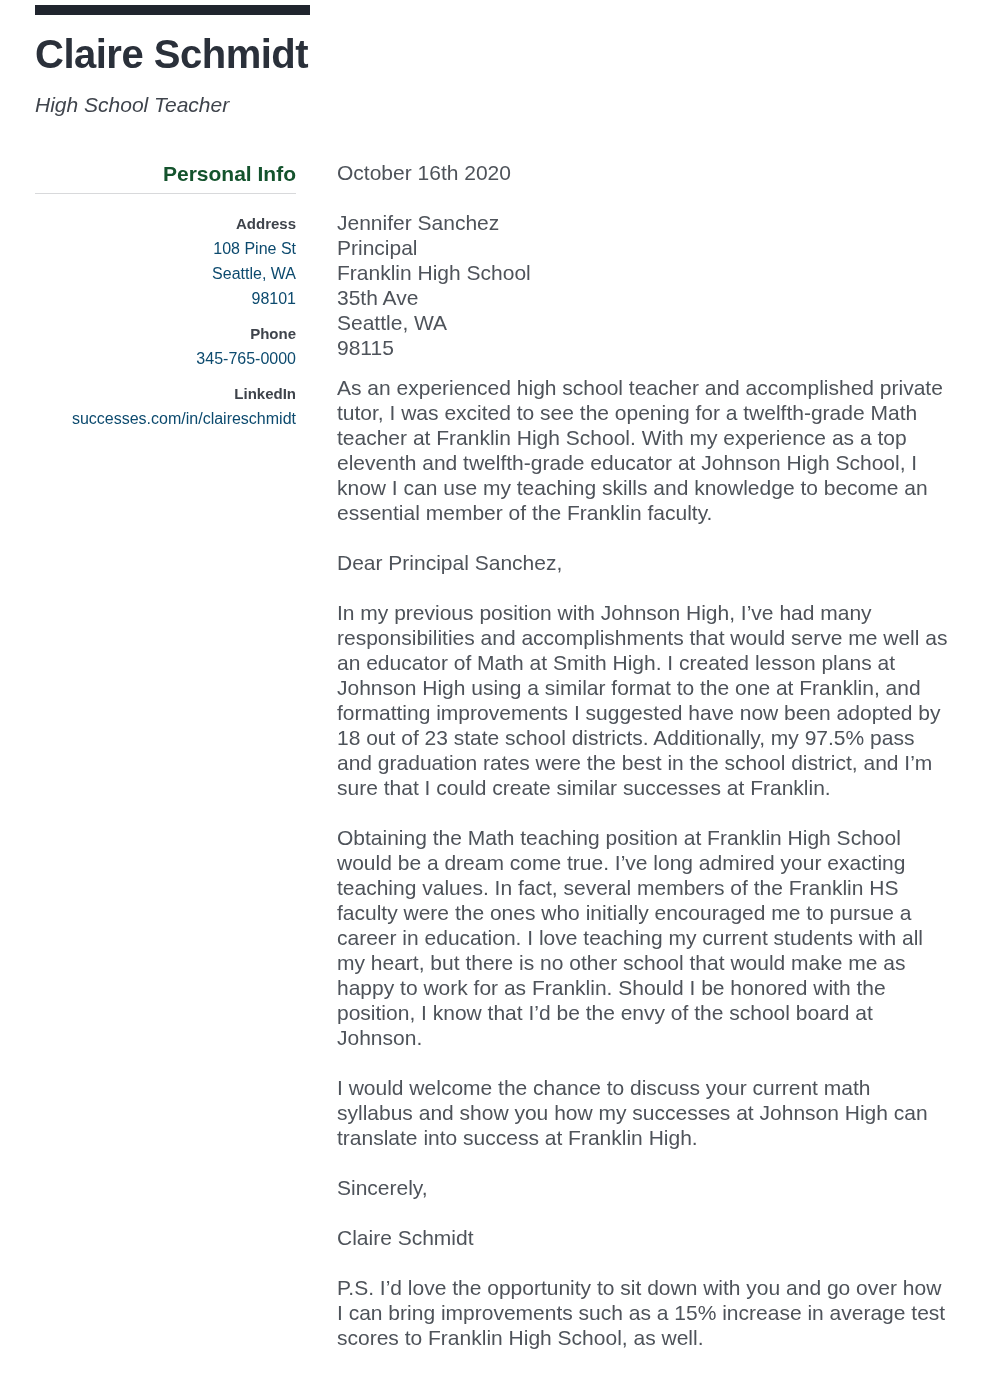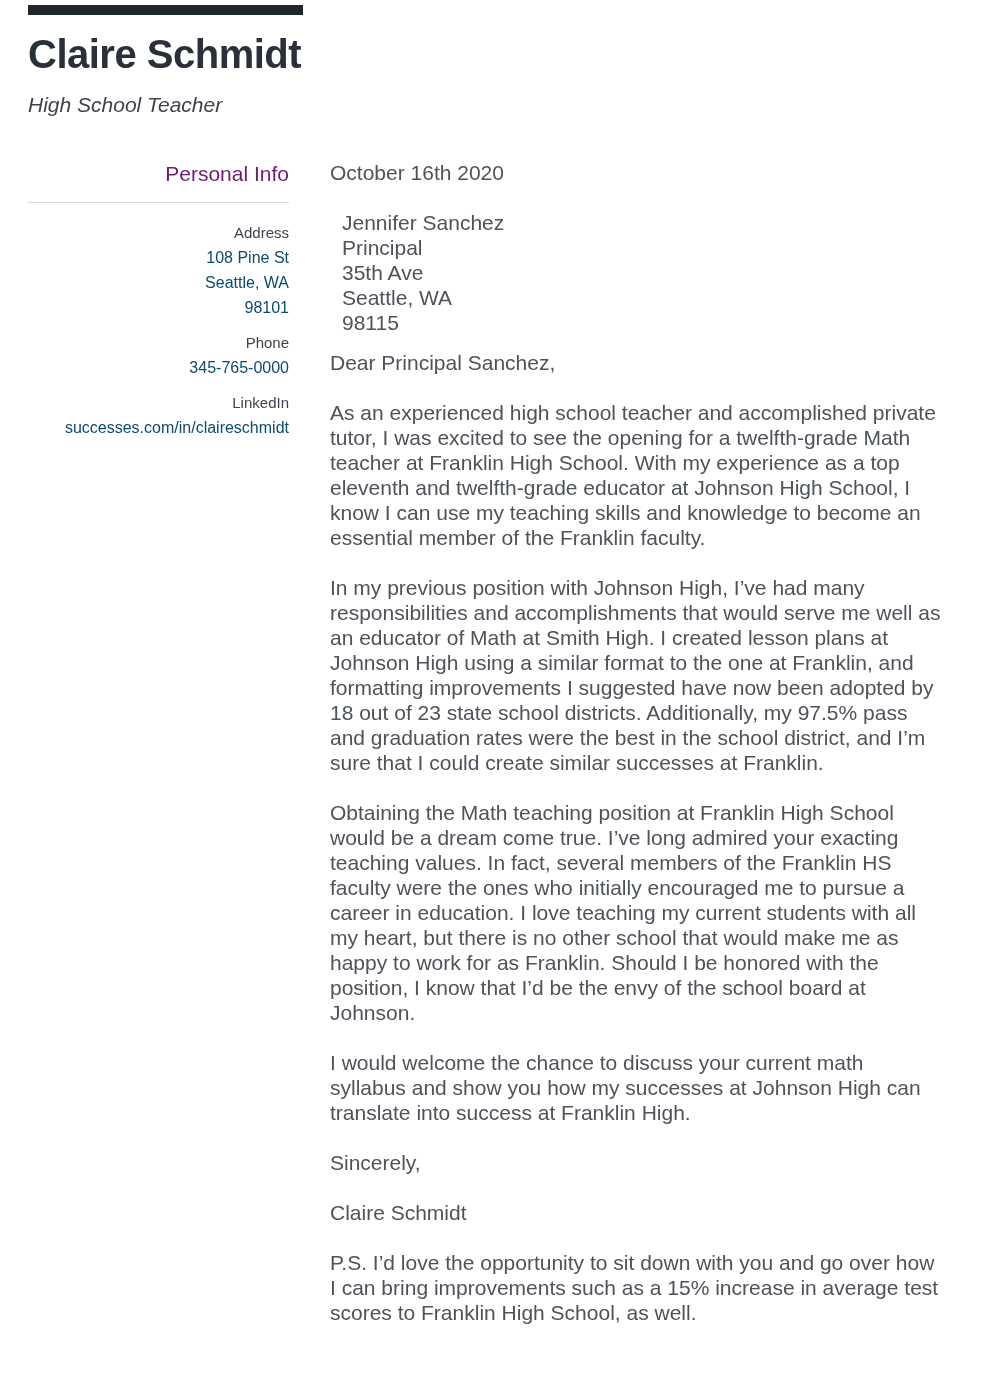--- a/index.html
+++ b/index.html
@@ -7,21 +7,21 @@
     padding: 0;
     background: #ffffff;
     font-family: "Liberation Sans", "DejaVu Sans", sans-serif;
   }
   .page {
     position: relative;
     width: 990px;
     height: 1400px;
     background: #ffffff;
     box-sizing: border-box;
-    padding: 5px 38px 0 28px;
+    padding: 5px 38px 0 35px;
     overflow: hidden;
   }
   .accent-bar {
     width: 275px;
     height: 10px;
     background: #20252e;
   }
   .doc-header { margin-top: 17px; }
   .doc-name {
     margin: 0;
@@ -41,36 +41,36 @@
   .content {
     display: flex;
     margin-top: 42px;
   }
   .sidebar {
     width: 261px;
     flex: 0 0 261px;
     text-align: right;
   }
   .sidebar-heading {
-    margin: 0 0 14px 0;
+    margin: 0 0 5px 0;
     font-size: 21px;
     line-height: 28px;
-    font-weight: 400;
-    color: #701a75;
+    font-weight: 700;
+    color: #14532d;
   }
   .sidebar-divider {
     border: none;
     border-top: 1px solid #d8d9db;
     margin: 0 0 17px 0;
   }
   .side-section { margin: 0 0 10px 0; }
   .side-label {
     font-size: 15px;
     line-height: 25px;
-    font-weight: 400;
+    font-weight: 700;
     color: #3e434b;
   }
   .side-line {
     font-size: 16px;
     line-height: 25px;
     color: #0c4a6e;
   }
   .letter {
     margin-left: 41px;
     width: 615px;
@@ -119,31 +119,32 @@
         <div class="side-line">successes.com/in/claireschmidt</div>
       </div>
     </aside>
 
     <main class="letter">
       <p class="tight">October 16th 2020</p>
 
       <p class="tight recipient">
         </p>
       <p></p>
-      <div class="recipient" style="margin:0 0 15px 12px">
+      <div class="recipient" style="margin:0 0 15px 0">
         <div>Jennifer Sanchez</div>
         <div>Principal</div>
+        <div>Franklin High School</div>
         <div>35th Ave</div>
         <div>Seattle, WA</div>
         <div>98115</div>
       </div>
 
+      <p>As an experienced high school teacher and accomplished private tutor, I was excited to see the opening for a twelfth-grade Math teacher at Franklin High School. With my experience as a top eleventh and twelfth-grade educator at Johnson High School, I know I can use my teaching skills and knowledge to become an essential member of the Franklin faculty.</p>
+
       <p>Dear Principal Sanchez,</p>
-
-      <p>As an experienced high school teacher and accomplished private tutor, I was excited to see the opening for a twelfth-grade Math teacher at Franklin High School. With my experience as a top eleventh and twelfth-grade educator at Johnson High School, I know I can use my teaching skills and knowledge to become an essential member of the Franklin faculty.</p>
       <p>In my previous position with Johnson High, I’ve had many responsibilities and accomplishments that would serve me well as an educator of Math at Smith High. I created lesson plans at Johnson High using a similar format to the one at Franklin, and formatting improvements I suggested have now been adopted by 18 out of 23 state school districts. Additionally, my 97.5% pass and graduation rates were the best in the school district, and I’m sure that I could create similar successes at Franklin.</p>
       <p>Obtaining the Math teaching position at Franklin High School would be a dream come true. I’ve long admired your exacting teaching values. In fact, several members of the Franklin HS faculty were the ones who initially encouraged me to pursue a career in education. I love teaching my current students with all my heart, but there is no other school that would make me as happy to work for as Franklin. Should I be honored with the position, I know that I’d be the envy of the school board at Johnson.</p>
       <p>I would welcome the chance to discuss your current math syllabus and show you how my successes at Johnson High can translate into success at Franklin High.</p>
 
       <p>Sincerely,</p>
       <p>Claire Schmidt</p>
       <p>P.S. I’d love the opportunity to sit down with you and go over how I can bring improvements such as a 15% increase in average test scores to Franklin High School, as well.</p>
     </main>
 
   </div>

